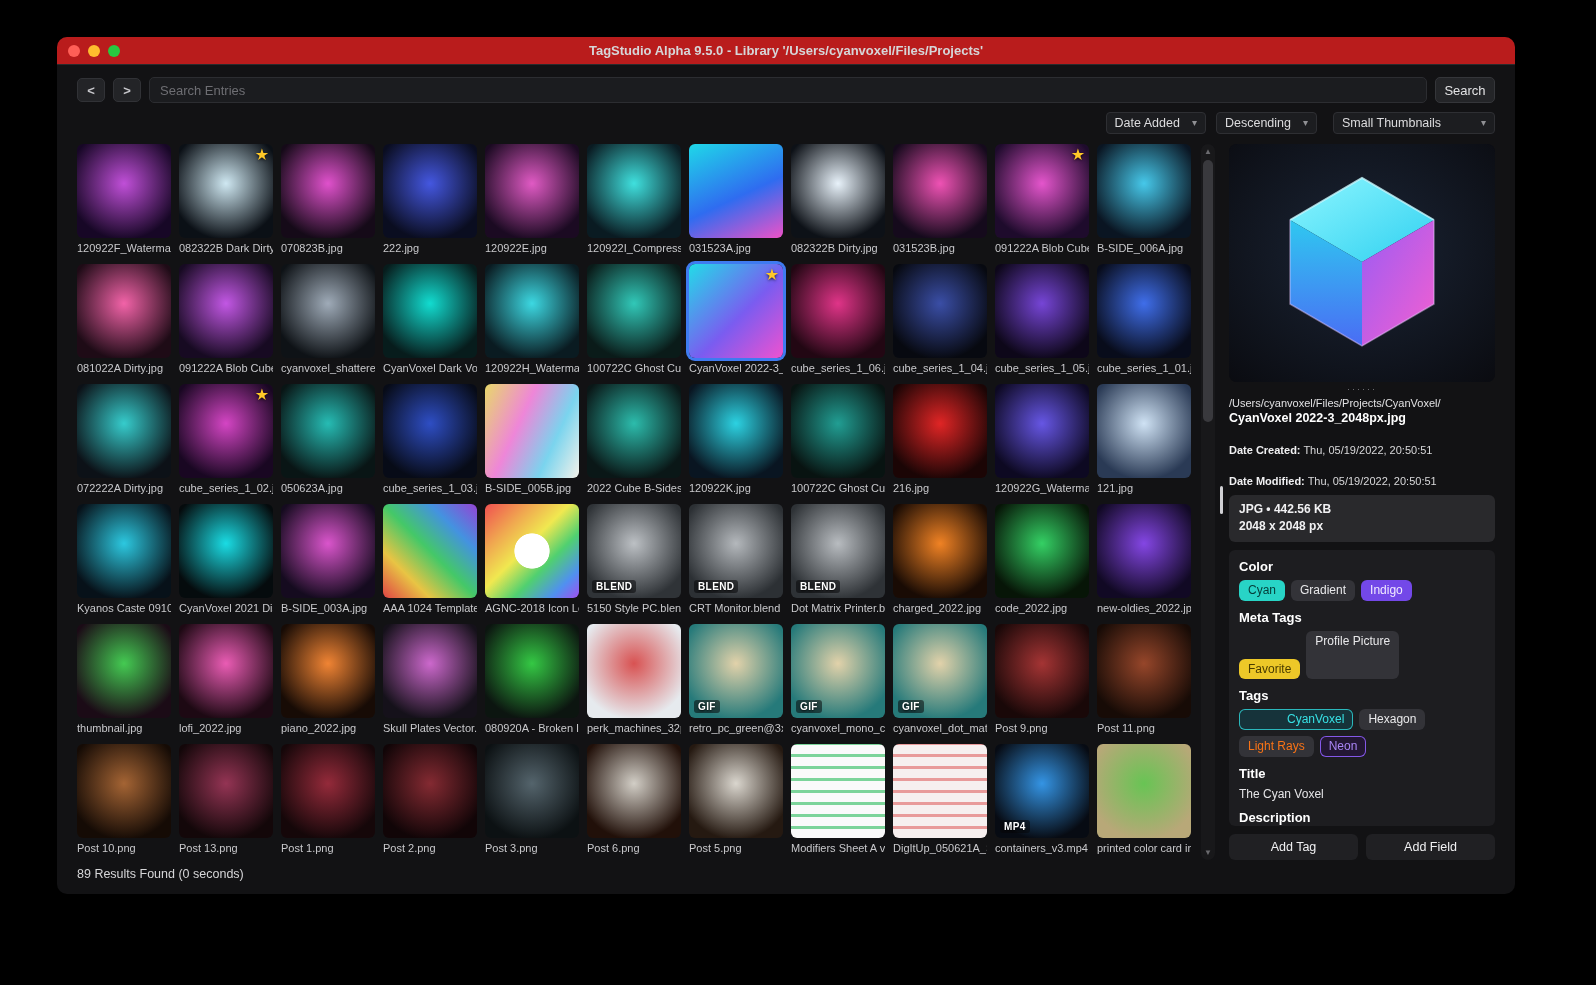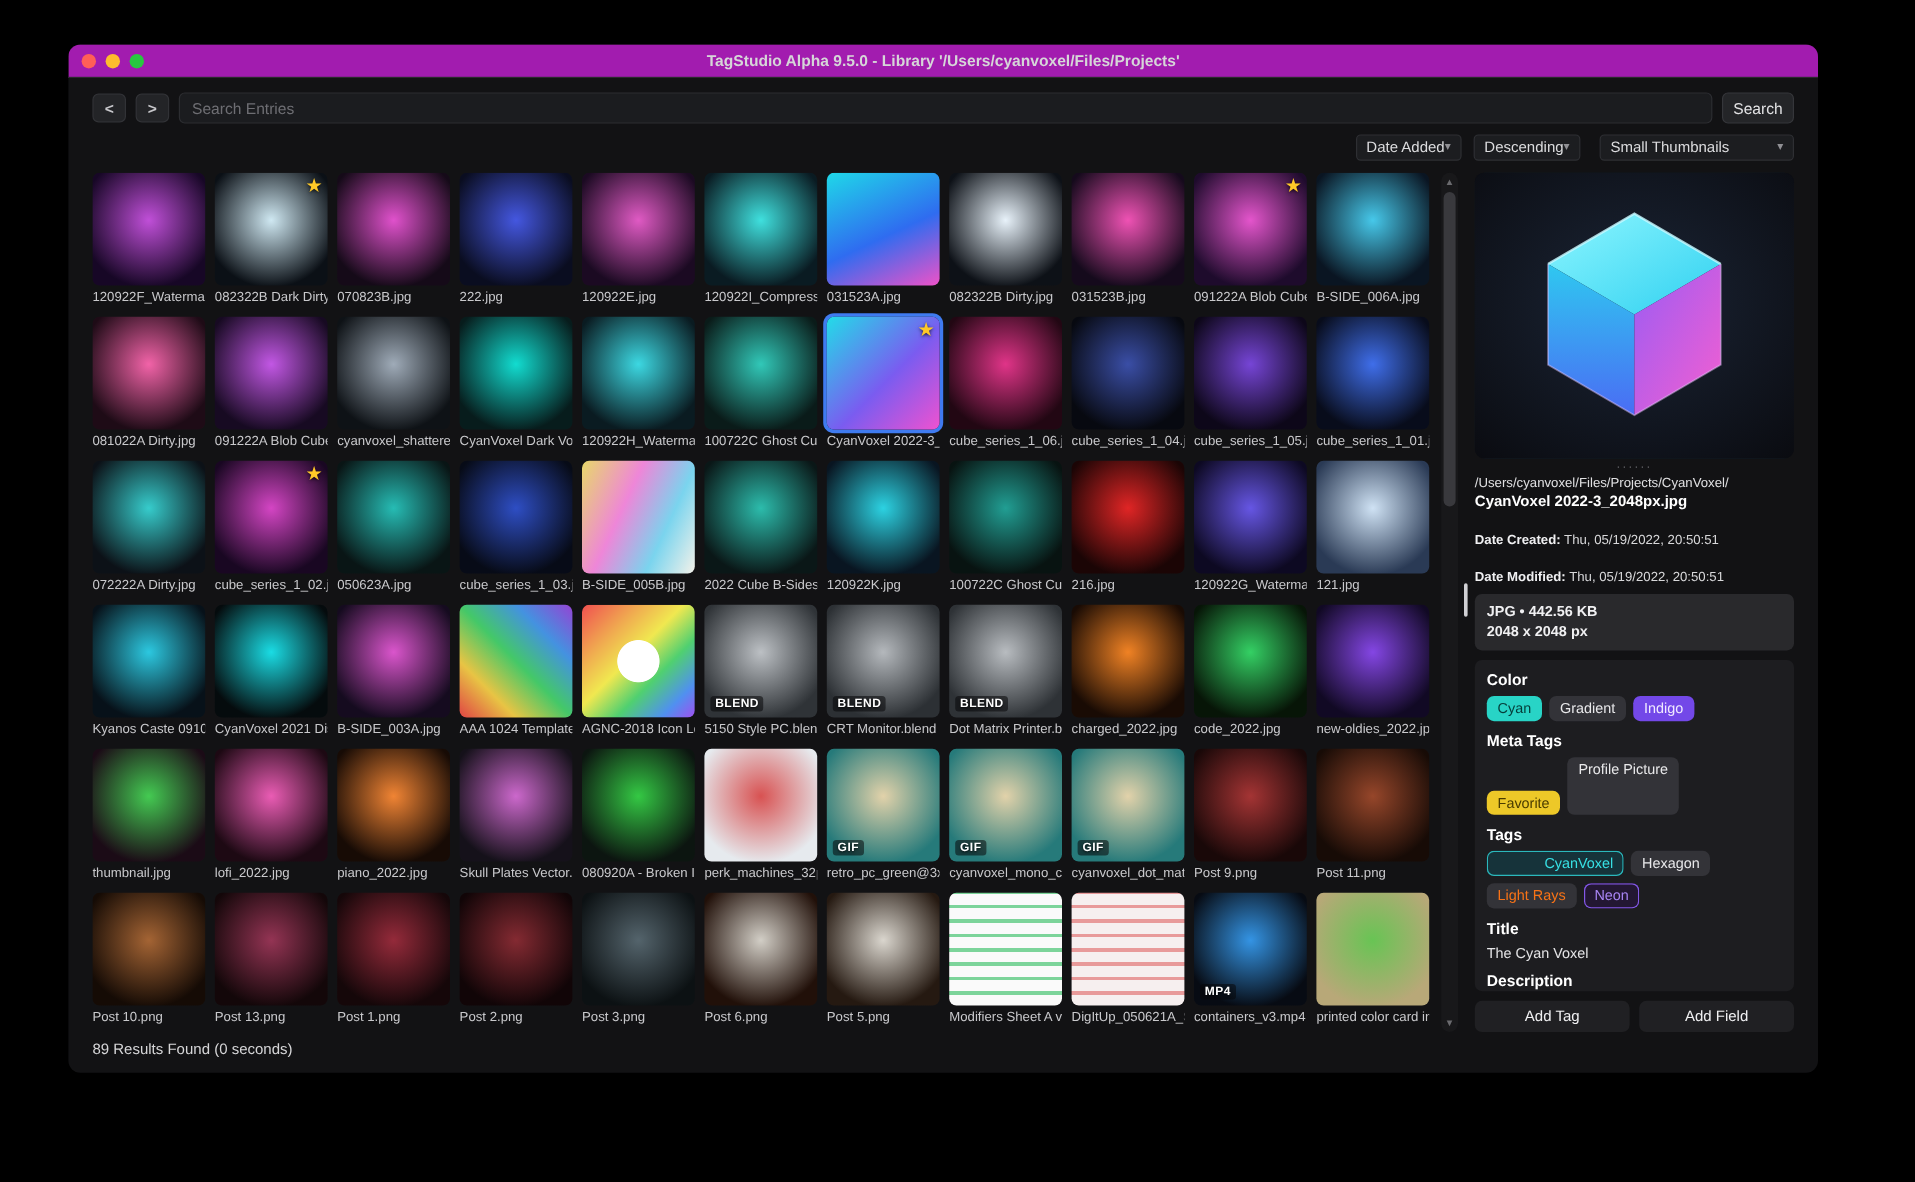--- a/index.html
+++ b/index.html
@@ -2,40 +2,40 @@
 <html><head>
 <meta charset="utf-8">
 <style>
   * { box-sizing: border-box; margin: 0; padding: 0; }
   html,body { width:1596px; height:985px; background:#000; font-family:"Liberation Sans",sans-serif; overflow:hidden; }
 
   .window { position:absolute; left:57px; top:37px; width:1458px; height:857px;
     background:#121214; border-radius:10px; overflow:hidden;
     box-shadow:0 24px 70px rgba(0,0,0,.85); display:flex; flex-direction:column; }
 
-  .titlebar { height:28px; background:#a21caf; border-bottom:1px solid #2a2a2c;
+  .titlebar { height:28px; background:#b91c1c; border-bottom:1px solid #2a2a2c;
     display:flex; align-items:center; position:relative; flex:0 0 auto; }
   .lights { position:absolute; left:11px; top:0; height:100%; display:flex; align-items:center; gap:8px; }
   .light { width:12px; height:12px; border-radius:50%; }
   .light.red { background:#ff5f57; } .light.yellow { background:#febc2e; } .light.green { background:#28c840; }
   .win-title { width:100%; text-align:center; font-size:13px; font-weight:bold; color:#d6d6d8; }
 
   .chrome-body { flex:1; display:flex; flex-direction:column; padding:12px 20px 6px 20px; min-height:0; }
 
   .toolbar { display:flex; gap:8px; align-items:center; flex:0 0 auto; }
   .nav-btn { width:28px; height:24px; background:#232427; border:1px solid #313236; border-radius:5px;
     color:#c8c8cc; font-size:13px; font-weight:bold; display:flex; align-items:center; justify-content:center; cursor:default; }
   .search-input { flex:1; height:26px; background:#1b1c1f; border:1px solid #2c2d31; border-radius:5px;
     color:#e8e8ea; font-size:13px; padding:0 10px; outline:none; }
   .search-input::placeholder { color:#6e6e73; }
   .search-btn { width:60px; height:26px; background:#242528; border:1px solid #35363a; border-radius:5px;
     color:#e2e2e4; font-size:13px; }
 
   .sort-row { display:flex; justify-content:flex-end; gap:10px; margin-top:9px; flex:0 0 auto; }
-  .dropdown { display:flex; align-items:center; padding:0 8px; height:22px;
+  .dropdown { display:flex; align-items:center; gap:12px; padding:0 8px; height:22px;
     border:1px solid #2e2f33; background:#1c1d20; border-radius:4px; font-size:12.5px; color:#dcdcde; }
   .dropdown.wide { width:162px; justify-content:space-between; margin-left:6px; }
   .chev { color:#909094; font-size:10px; line-height:1; }
 
   .main { flex:1; display:flex; margin-top:10px; min-height:0; }
   .grid-wrap { flex:1; min-width:0; overflow:hidden; }
   .grid { display:grid; grid-template-columns:repeat(11,94px); column-gap:8px; row-gap:10px; }
   .thumb { width:94px; height:94px; border-radius:6px; position:relative; }
   .thumb.selected { box-shadow:0 0 0 3px #3f7bf0; }
   .star { position:absolute; top:1px; right:4px; color:#ffc928; font-size:16px;

